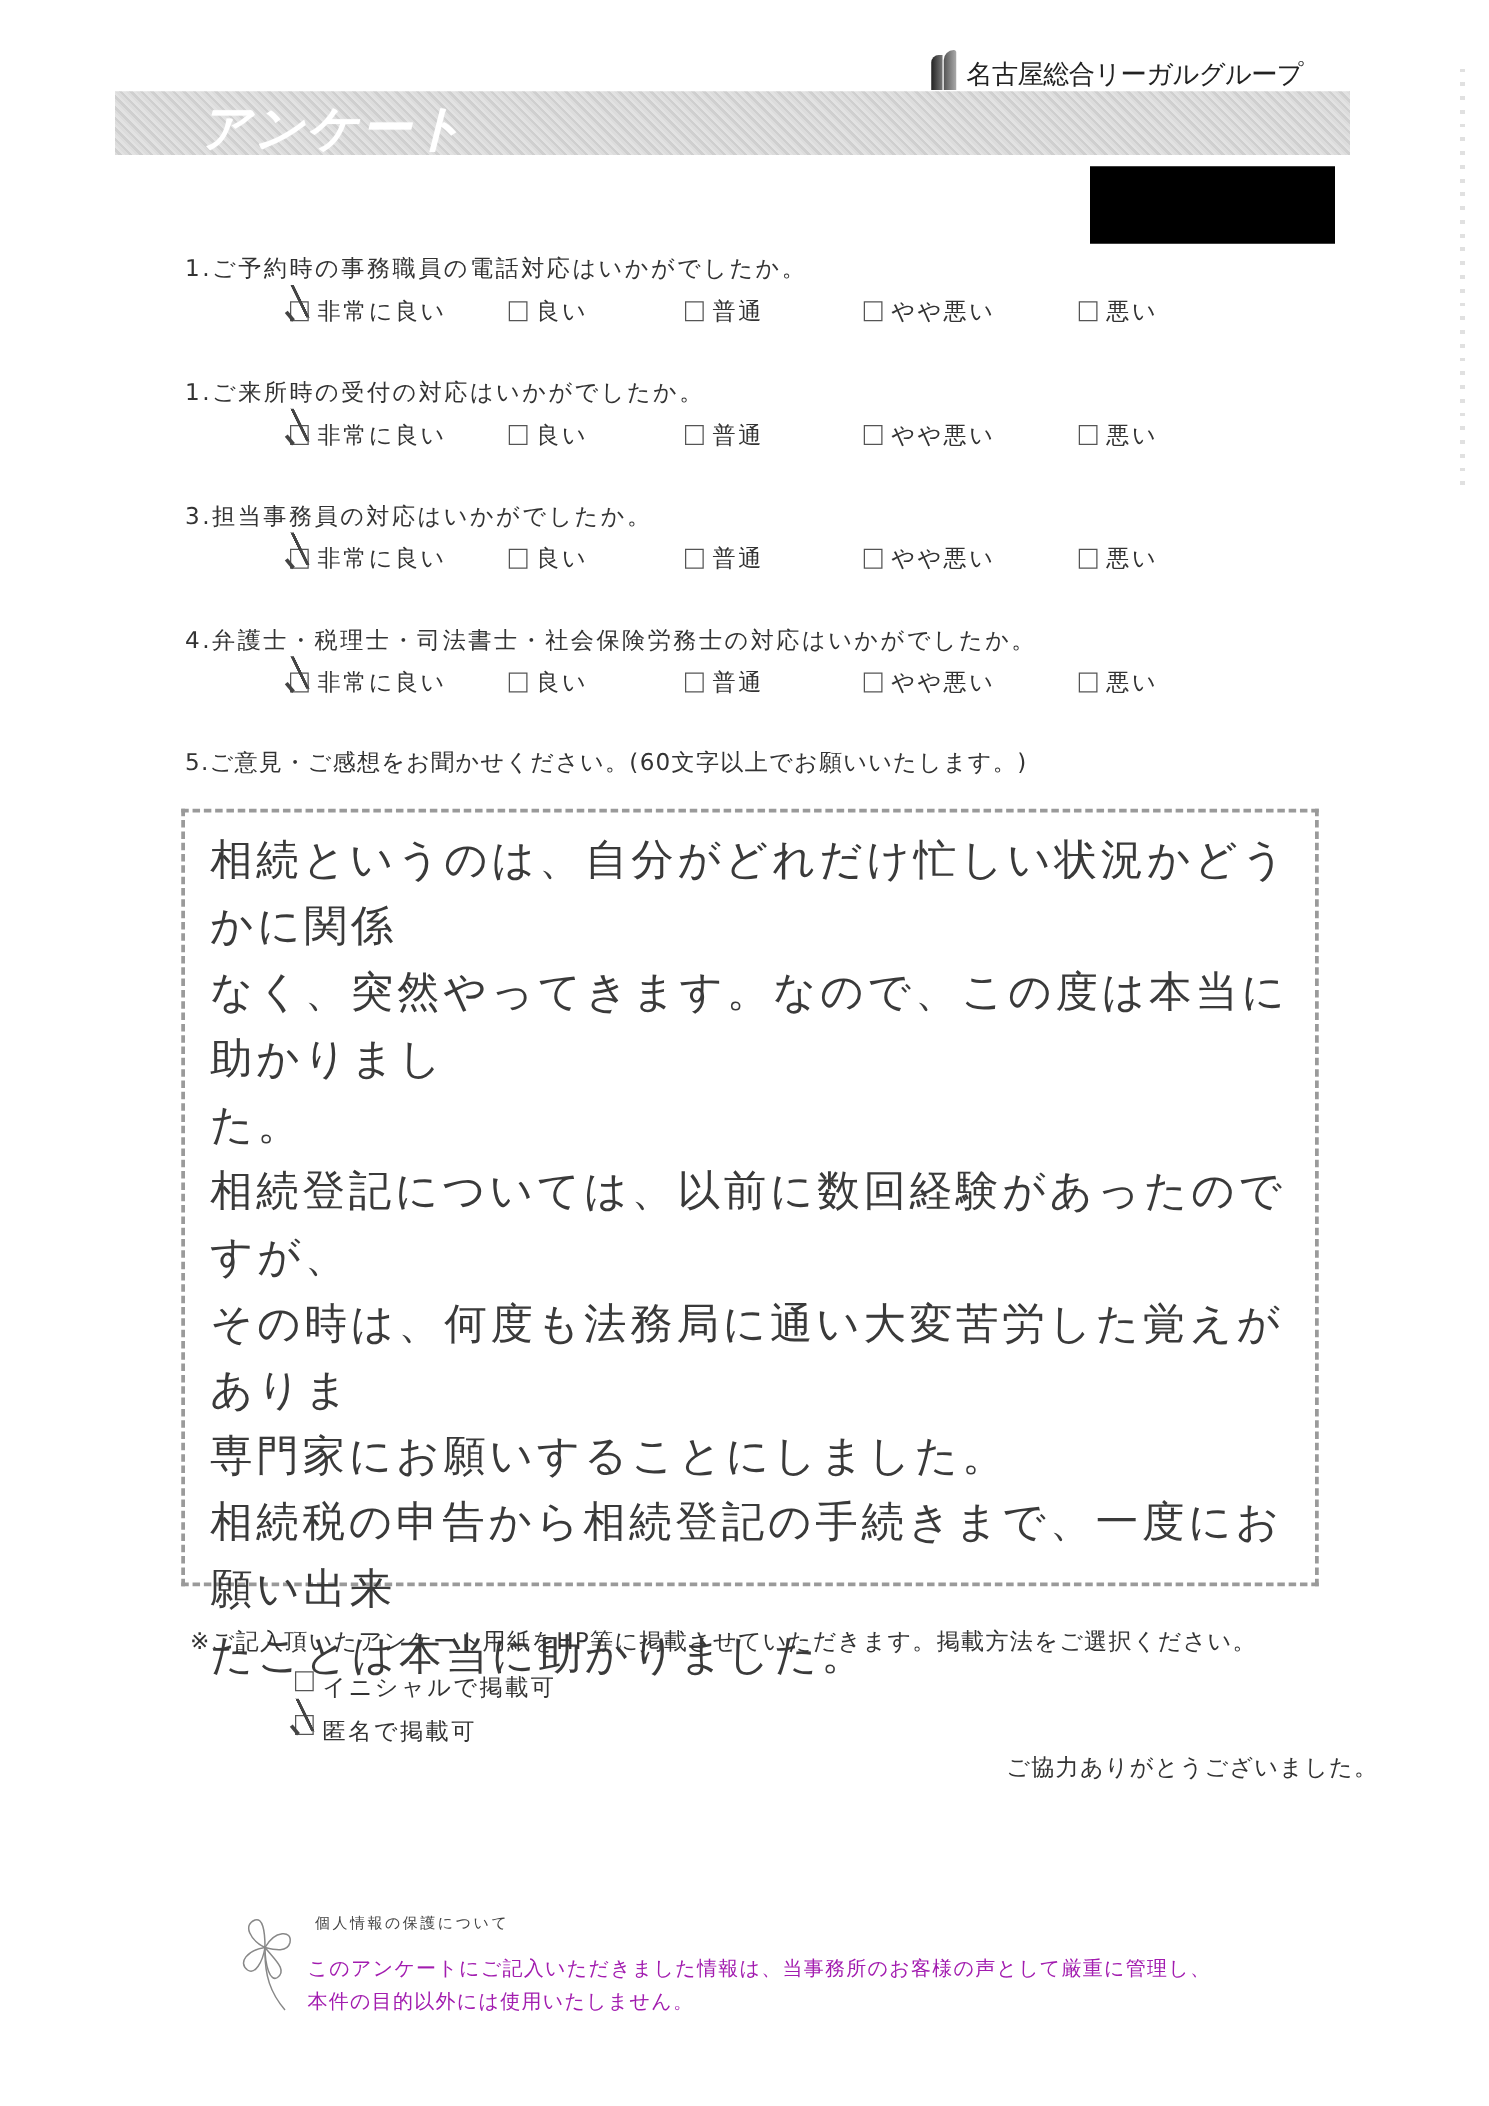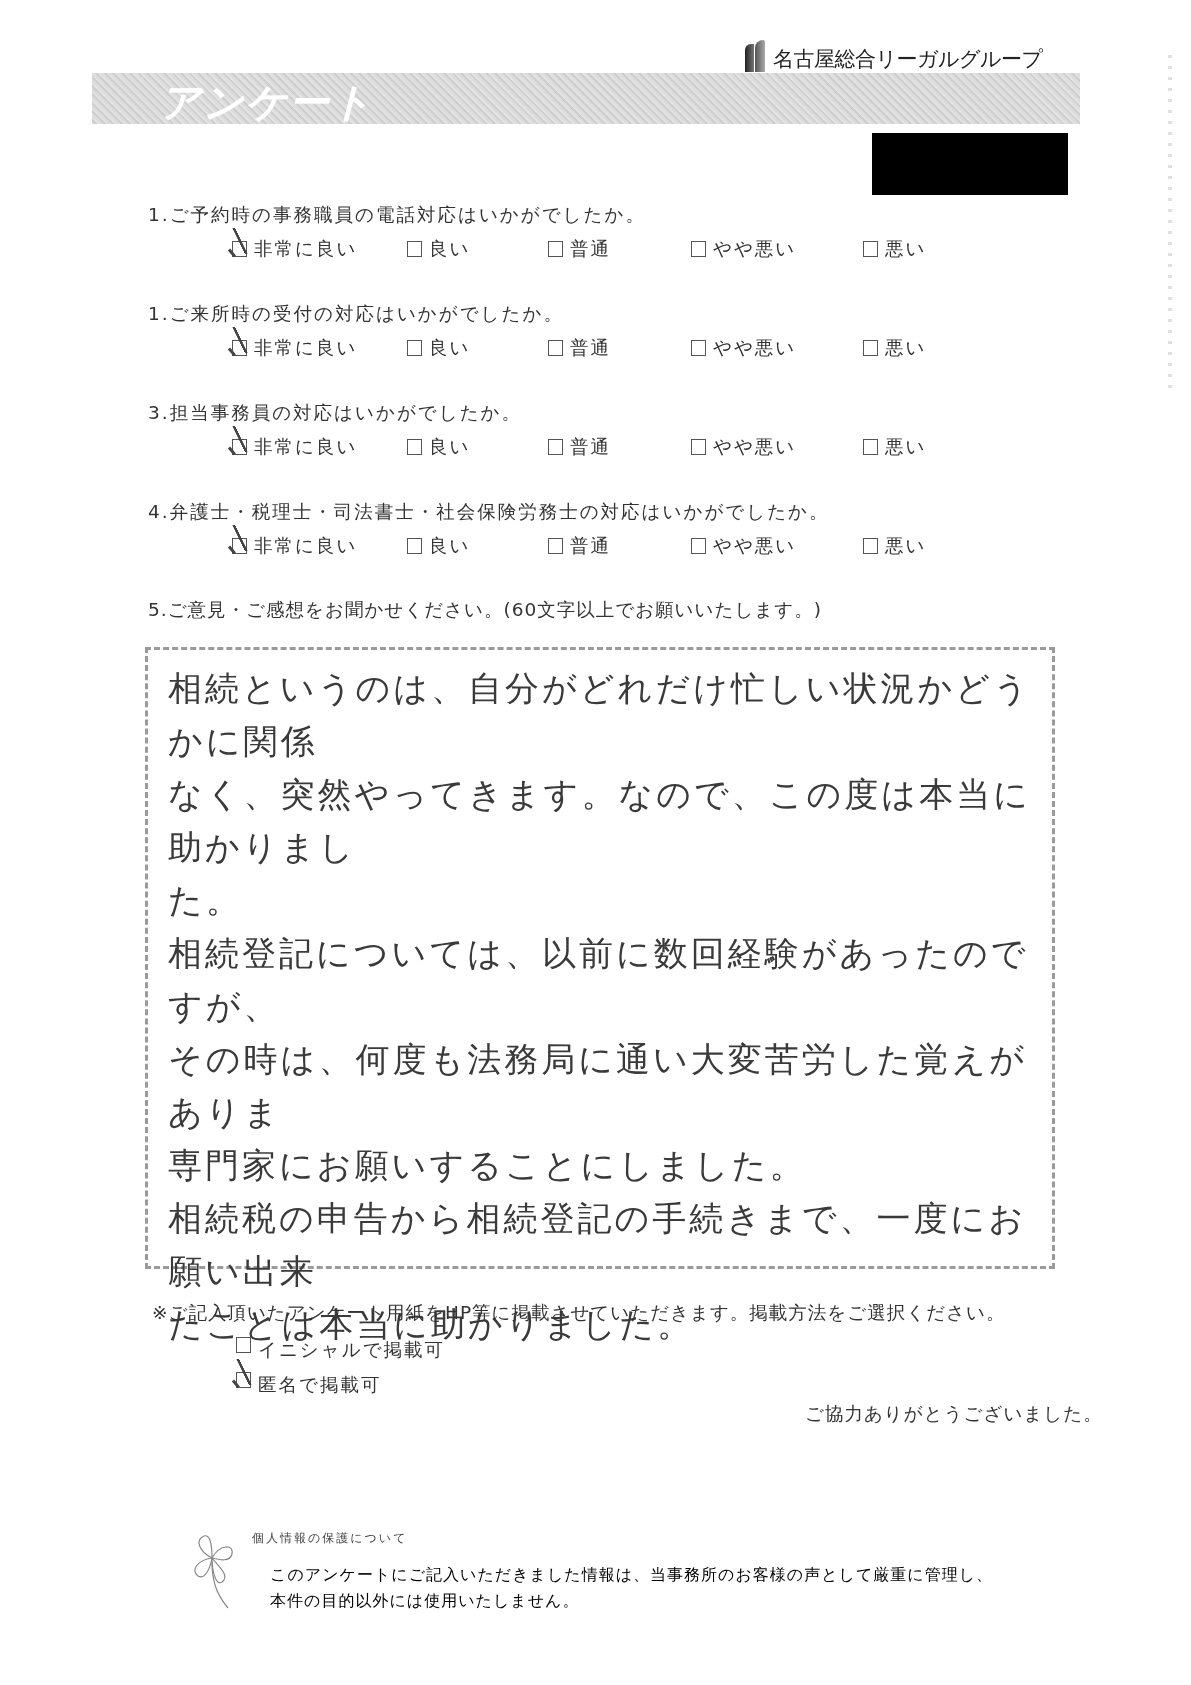--- a/index.html
+++ b/index.html
@@ -49,21 +49,21 @@
   .hand p { margin: 0; }
 
   
   .notice { left: 152px; top: 1300px; font-size: 18.5px; color: #333; letter-spacing: 1px; white-space: nowrap; }
   .pub-opt { left: 236px; font-size: 18.5px; display: flex; align-items: flex-start; letter-spacing: 2px; color:#333; }
   .thanks { left: 805px; top: 1401px; font-size: 18.5px; color: #333; letter-spacing: 1px; white-space: nowrap; }
 
   .privacy { left: 190px; top: 1530px; }
   .clover { position: absolute; left: 0; top: 2px; width: 48px; height: 80px; }
   .privacy-title { position: absolute; left: 62px; top: 0; font-size: 12px; color: #444; letter-spacing: 2px; white-space: nowrap; }
-  .privacy-body { position: absolute; left: 80px; top: 32px; font-size: 16px; color: #000000; line-height: 26px; letter-spacing: 1px; white-space: nowrap; }
+  .privacy-body { position: absolute; left: 56px; top: 32px; font-size: 16px; color: #a21caf; line-height: 26px; letter-spacing: 1px; white-space: nowrap; }
 </style>
 </head>
 <body>
 
 <div class="abs brand">
   <span class="brand-logo"></span>
   <span class="brand-name">名古屋総合リーガルグループ</span>
 </div>
 
 <div class="abs title-band">

